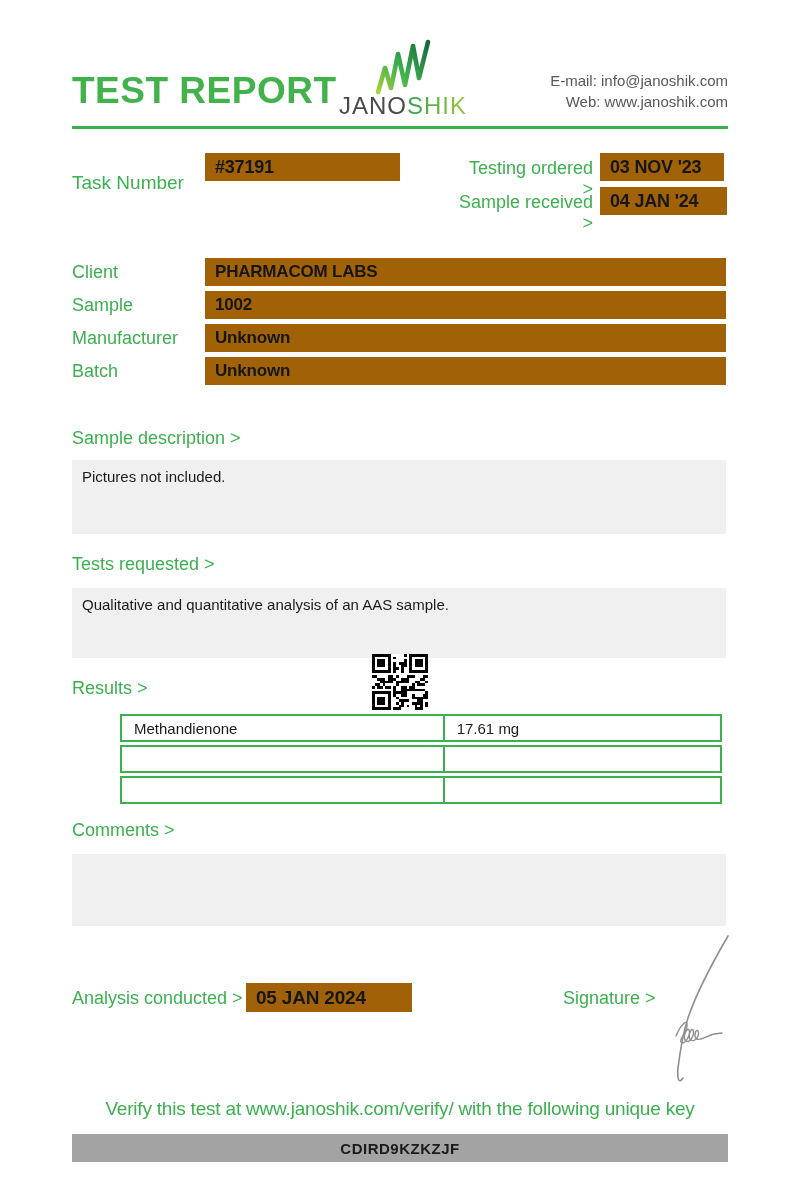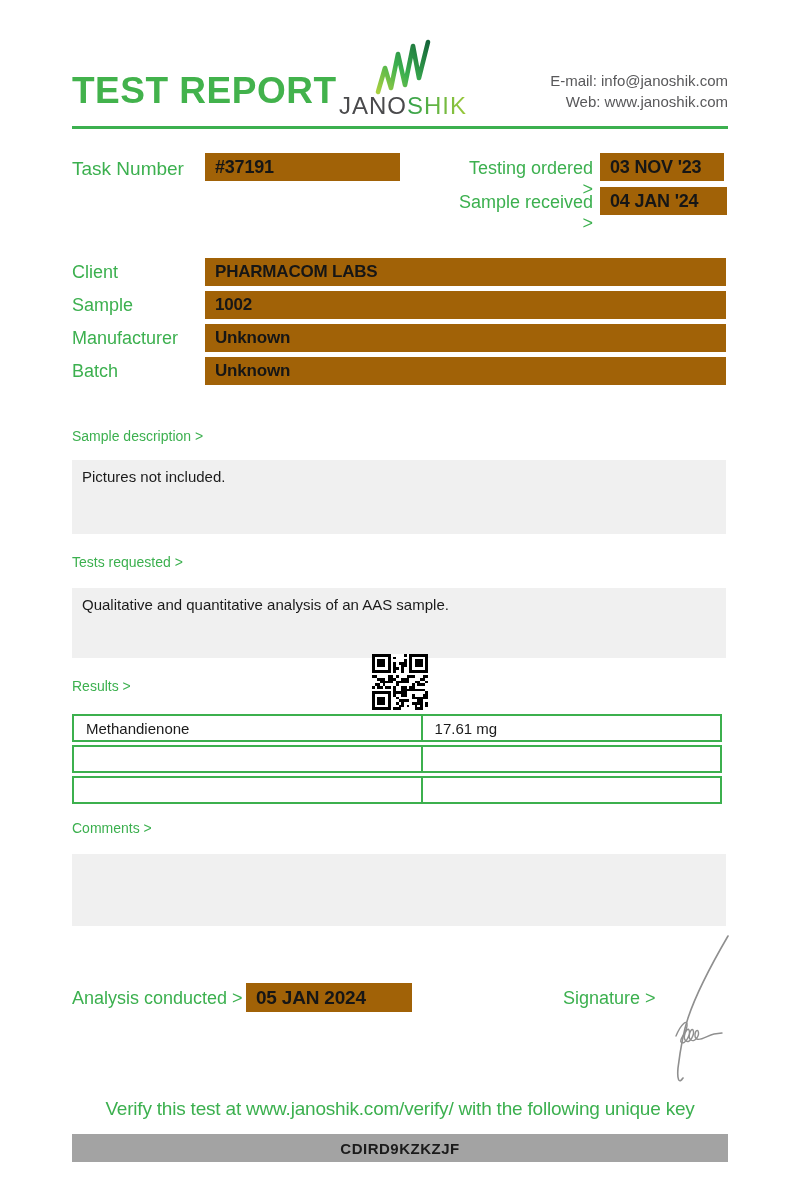--- a/index.html
+++ b/index.html
@@ -18,41 +18,41 @@
                      -webkit-background-clip:text; background-clip:text; color:transparent; }
   .contact { position:absolute; right:72px; top:70px; text-align:right; font-size:15px;
              color:#58585a; line-height:21px; }
   .header-rule { position:absolute; left:72px; top:126px; width:656px; height:3px; background:#3cb04f; }
 
   
   .lbl { color:#3cb04f; font-size:18px; }
   .field-box { background:#a16207; display:flex; align-items:center; padding-left:10px;
                font-size:18px; font-weight:700; letter-spacing:-0.2px; color:#161616; }
 
-  .task-label { position:absolute; left:72px; top:158px; font-size:19px; }
+  .task-label { position:absolute; left:72px; top:172px; font-size:19px; }
   .task-box { position:absolute; left:205px; top:153px; width:195px; height:28px; }
   .ordered-label { position:absolute; left:455px; top:158px; width:138px; text-align:right; }
   .ordered-box { position:absolute; left:600px; top:153px; width:124px; height:28px; }
   .received-label { position:absolute; left:455px; top:192px; width:138px; text-align:right; }
   .received-box { position:absolute; left:600px; top:187px; width:127px; height:28px; }
 
   .info-label { position:absolute; left:72px; font-size:18px; }
   .info-box { position:absolute; left:205px; width:521px; height:28px; font-size:17px; }
 
-  .section-label { position:absolute; left:72px; font-size:14px; color:#3cb04f; }
+  .section-label { position:absolute; left:72px; font-size:18px; color:#3cb04f; }
   .content-box { position:absolute; left:72px; width:654px; background:#f0f0f0;
                  font-size:15px; color:#1b1b1b; padding:8px 10px; }
 
   .qr { position:absolute; left:372px; top:654px; width:56px; height:56px; }
 
   .results-table { position:absolute; left:72px; top:714px; width:650px; }
   .results-row { display:flex; margin-bottom:3px; }
   .results-cell { border:2px solid #3cb04e; height:28px; display:flex; align-items:center;
                   padding-left:12px; font-size:15px; background:#fff; }
-  .cell-substance { width:369px; border-right-width:1px; }
+  .cell-substance { width:369px; border-right-width:1px;margin-left:48px; }
   .cell-amount { width:317px; border-left-width:1px; }
 
   .analysis-label { position:absolute; left:72px; top:988px; font-size:18px; }
   .analysis-box { position:absolute; left:246px; top:983px; width:166px; height:29px; font-size:19px; }
   .signature-label { position:absolute; left:563px; top:988px; font-size:18px; color:#3cb04f; }
   .signature { position:absolute; left:642px; top:932px; }
 
   .verify-line { position:absolute; left:0; top:1098px; width:800px; text-align:center;
                  font-size:19px; color:#3cb04f; letter-spacing:-0.2px; }
   .key-box { position:absolute; left:72px; top:1134px; width:656px; height:28px; background:#a3a3a3;

